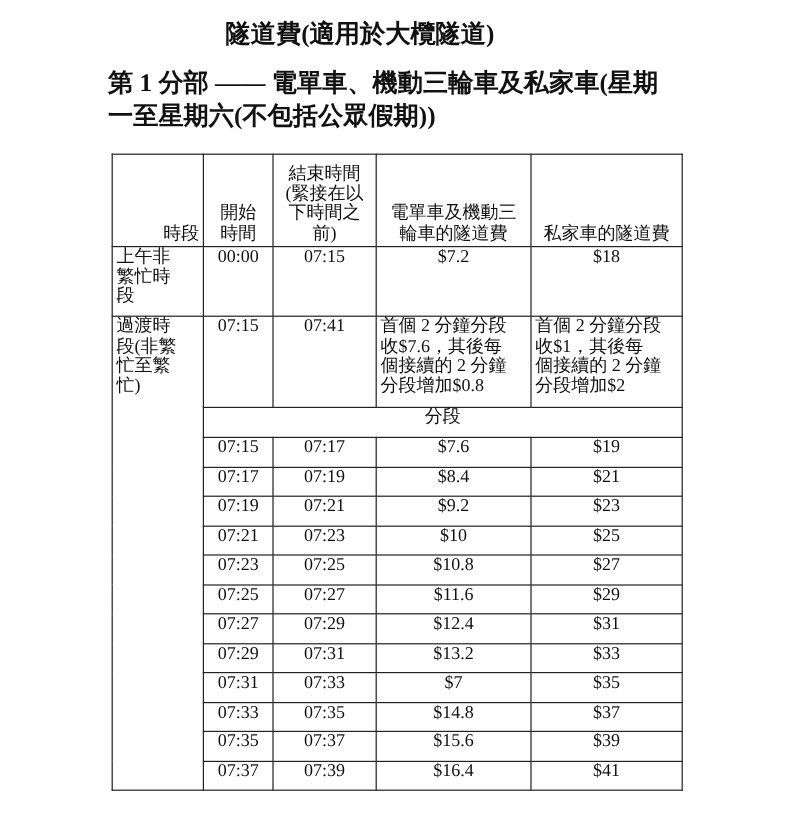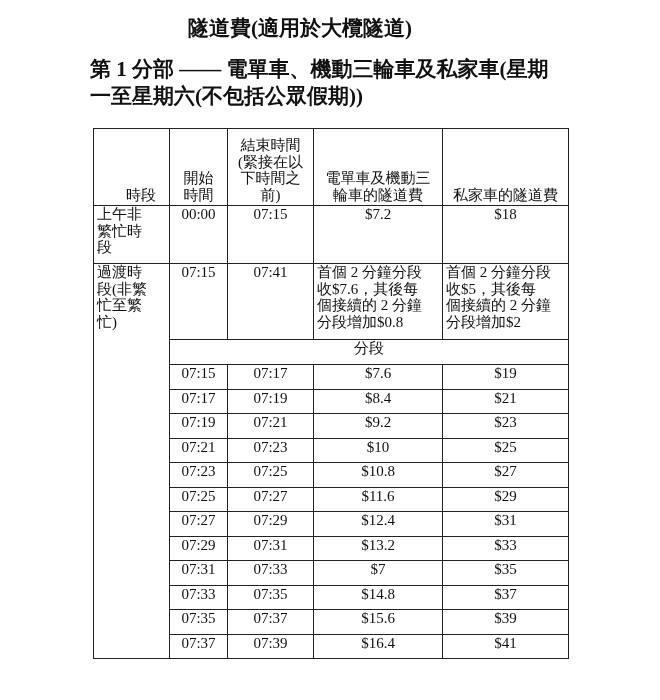--- a/index.html
+++ b/index.html
@@ -49,21 +49,21 @@
       padding: 0 3px;
       vertical-align: top;
       font-weight: normal;
       line-height: 16.5px;
     }
     table.toll th {
       vertical-align: bottom;
       height: 74px;
       padding-bottom: 2px;
     }
-    table.toll th.left { text-align: center; padding-left: 22px; }
+    table.toll th.left { text-align: right; padding-left: 22px; }
     .c1 { width: 76px; }
     .c2 { width: 58px; }
     .c3 { width: 86px; }
     .c4 { width: 129px; }
     .c5 { width: 126px; }
     .r-offpeak td { height: 57px; padding-top: 2px; }
     .r-trans td { height: 75px; padding-top: 2px; }
     .r-seg td { height: 24px; vertical-align: middle; text-align: center; }
     .r-data td { height: 23.5px; vertical-align: middle; text-align: center; padding: 0; }
     .center { text-align: center; }
@@ -132,21 +132,21 @@
       <td class="center">07:15</td>
       <td class="center">07:41</td>
       <td class="desc">
           <div>首個 2 分鐘分段</div>
           <div>收$7.6，其後每</div>
           <div>個接續的 2 分鐘</div>
           <div>分段增加$0.8</div>
         </td>
       <td class="desc">
           <div>首個 2 分鐘分段</div>
-          <div>收$5，其後每</div>
+          <div>收$1，其後每</div>
           <div>個接續的 2 分鐘</div>
           <div>分段增加$2</div>
         </td>
     </tr>
     <tr class="r-seg">
       <td colspan="4">分段</td>
     </tr>
   <tr class="r-data">
         <td>07:15</td>
         <td>07:17</td>

